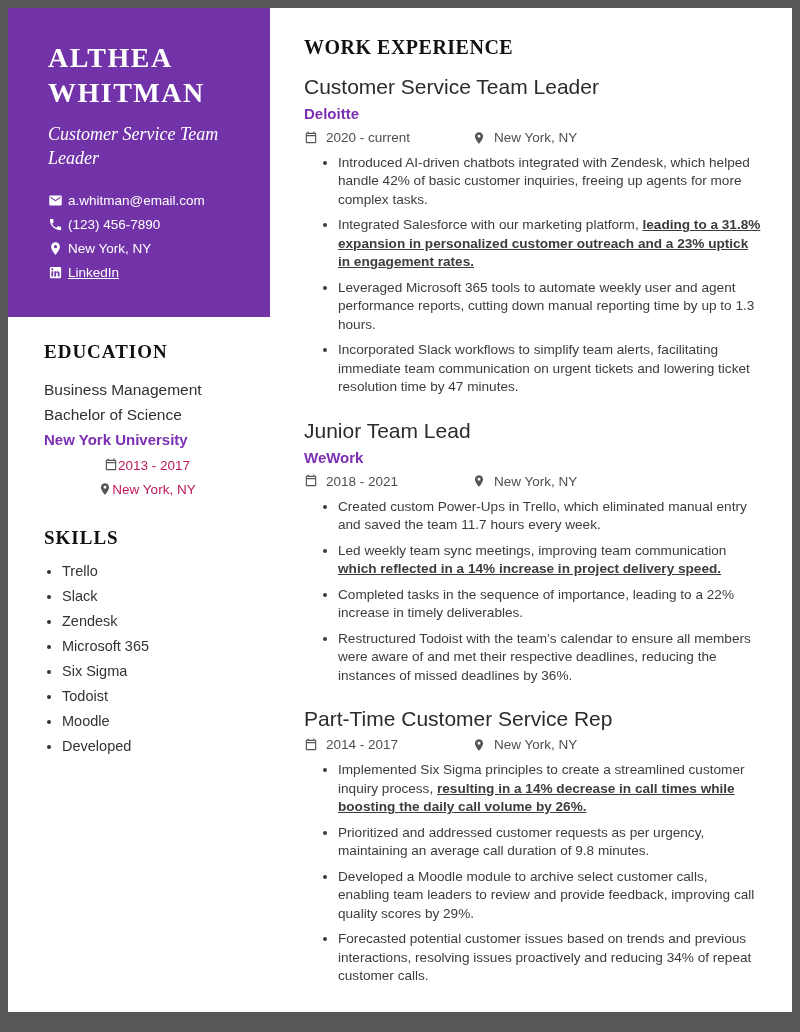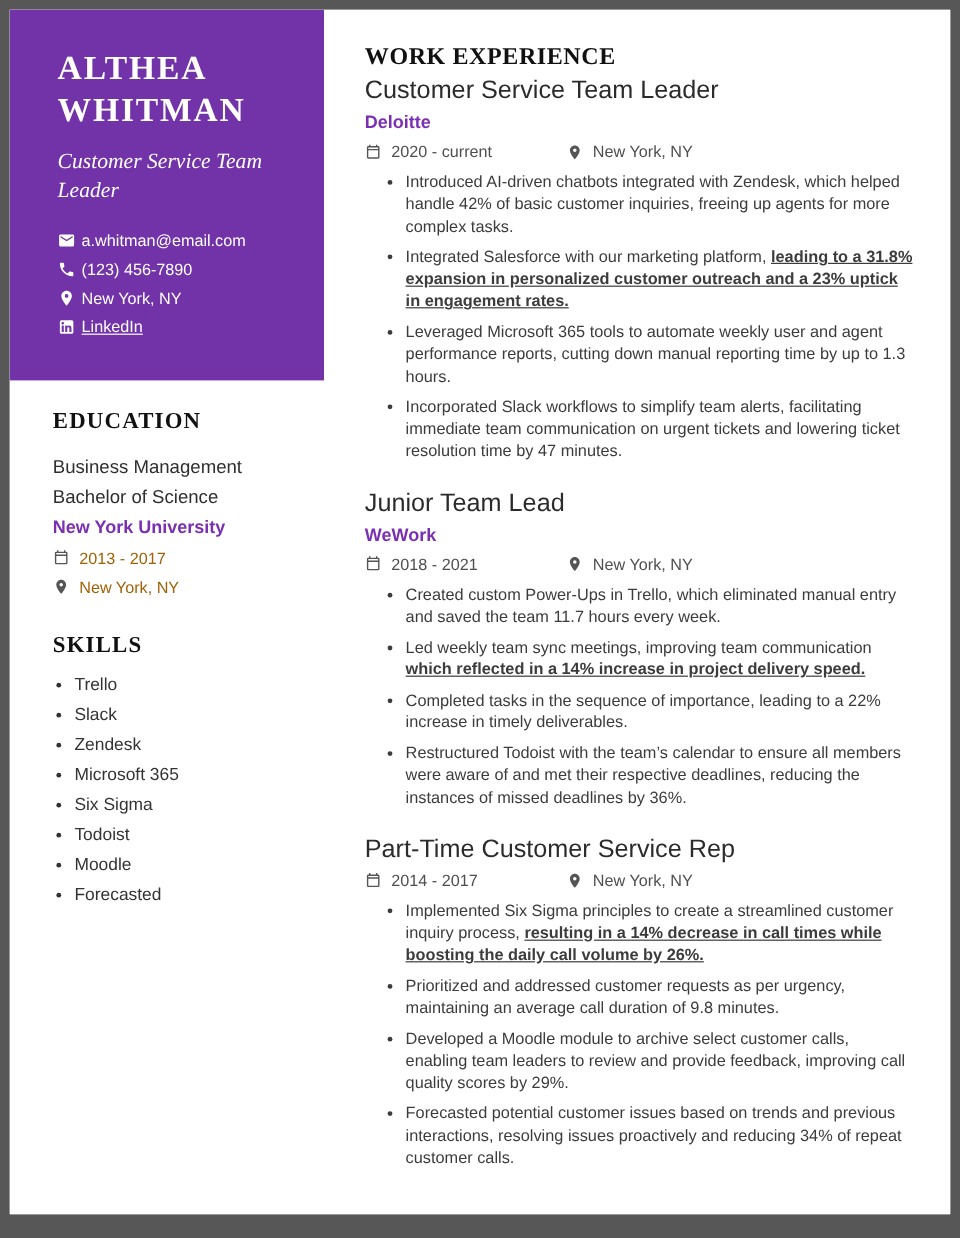--- a/index.html
+++ b/index.html
@@ -72,24 +72,25 @@
   .edu-line{font-size:15.5px; line-height:1.65; color:#2f2f2f;}
   .edu-school{
     color:var(--accent-text,#7b2fb3);
     font-weight:700;
     font-size:15px;
     margin:3px 0 10px;
   }
   .meta-row{
     display:flex;
     align-items:center;
-    gap:8px;
+    gap:0;
     font-size:13.5px;
-    color:#a16207;
+    color:#be185d;
     margin-bottom:9px;
+    justify-content:center;
   }
   .meta-row .icon{color:#555;}
   .skills-block{margin-top:30px;}
   .skills-list{
     margin:0; padding-left:18px;
   }
   .skills-list li{
     font-size:14.5px;
     color:#333;
     margin-bottom:9px;
@@ -99,21 +100,21 @@
     flex:1;
     padding:28px 30px 0 34px;
     color:#333;
   }
   .main-heading{
     font-family:"Liberation Serif", serif;
     font-size:20px;
     font-weight:700;
     letter-spacing:0.5px;
     color:#111;
-    margin:0 0 5px 0;
+    margin:0 0 16px 0;
   }
   .job{margin-bottom:22px;}
   .job-title{
     font-size:21px;
     font-weight:400;
     color:#2b2b2b;
     margin:0 0 6px 0;
   }
   .job-company{
     color:var(--accent-text,#7b2fb3);
@@ -213,21 +214,21 @@
       <div class="skills-block">
         <div class="side-heading">SKILLS</div>
         <ul class="skills-list">
           <li>Trello</li>
           <li>Slack</li>
           <li>Zendesk</li>
           <li>Microsoft 365</li>
           <li>Six Sigma</li>
           <li>Todoist</li>
           <li>Moodle</li>
-          <li>Forecasted</li>
+          <li>Developed</li>
         </ul>
       </div>
     </div>
   </div>
 
   <div class="main">
     <div class="main-heading">WORK EXPERIENCE</div>
 
     <div class="job">
       <div class="job-title">Customer Service Team Leader</div>

